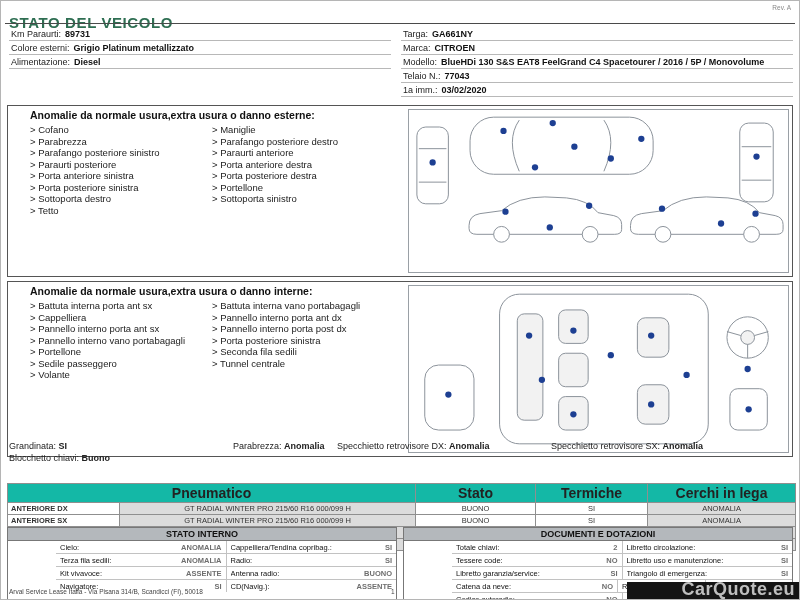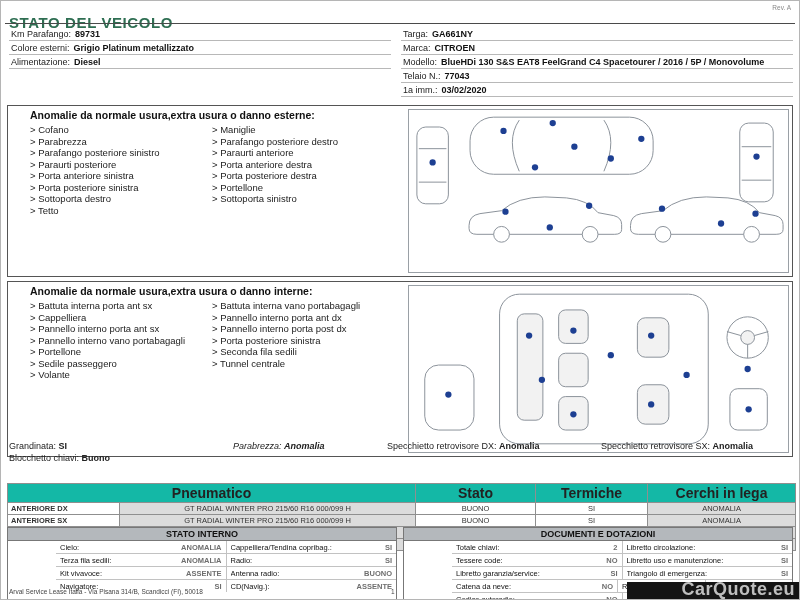--- a/index.html
+++ b/index.html
@@ -23,21 +23,21 @@
   .anom-cols { display:flex; padding:1px 5px; }
   .anom-col { list-style:none; width:182px; font-size:9.5px; line-height:11.5px; color:#222; }
   .anom-col li { max-width:170px; padding-left:10px; text-indent:-10px; }
   .anom-col li::before { content:"> "; }
   .diagram-box { position:absolute; left:400px; top:3px; right:3px; bottom:3px; border:1px solid #9aa0a6; background:#fff; }
   .diagram-box svg { width:100%; height:100%; }
 
   .summary { position:absolute; top:440px; left:8px; right:8px; font-size:9px; color:#222; }
   .summary-line { display:flex; margin-bottom:2px; }
   .summary-item .s-val { font-weight:bold; }
-  .summary-line .i0 { width:224px; } .summary-line .i1 { width:154px;font-style:italic; }
+  .summary-line .i0 { width:224px; } .summary-line .i1 { width:104px; }
   .summary-line .i2 { width:214px; } .summary-line .i3 { flex:1; }
 
   table.tyres { position:absolute; top:482px; left:6px; width:788px; border-collapse:collapse; table-layout:fixed; }
   table.tyres th, table.tyres td { border:1px solid #8f8f8f; padding:1px 3px; overflow:hidden; white-space:nowrap; }
   table.tyres th { background:#14b8a6; font-size:14px; font-weight:bold; color:#222; }
   table.tyres td { font-size:7.5px; color:#333; height:9px; }
   td.pos { font-weight:bold; color:#111; text-align:left; }
   td.desc { background:#dcdcdc; text-align:center; color:#444; }
   td.val { text-align:center; color:#555; }
   td.anom { background:#dcdcdc; text-align:center; color:#444; }
@@ -63,21 +63,21 @@
 <body>
 
 <div class="page">
 
   <div class="page-title">STATO DEL VEICOLO</div>
   <div class="rev">Rev. A</div>
   <div class="header-rule"></div>
 
   <div class="info-left">
     <div class="info-row">
-      <span class="info-label">Km Parafango:</span>
+      <span class="info-label">Km Paraurti:</span>
       <span class="info-value">89731</span>
     </div>
     <div class="info-row">
       <span class="info-label">Colore esterni:</span>
       <span class="info-value">Grigio Platinum metallizzato</span>
     </div>
     <div class="info-row">
       <span class="info-label">Alimentazione:</span>
       <span class="info-value">Diesel</span>
     </div>

